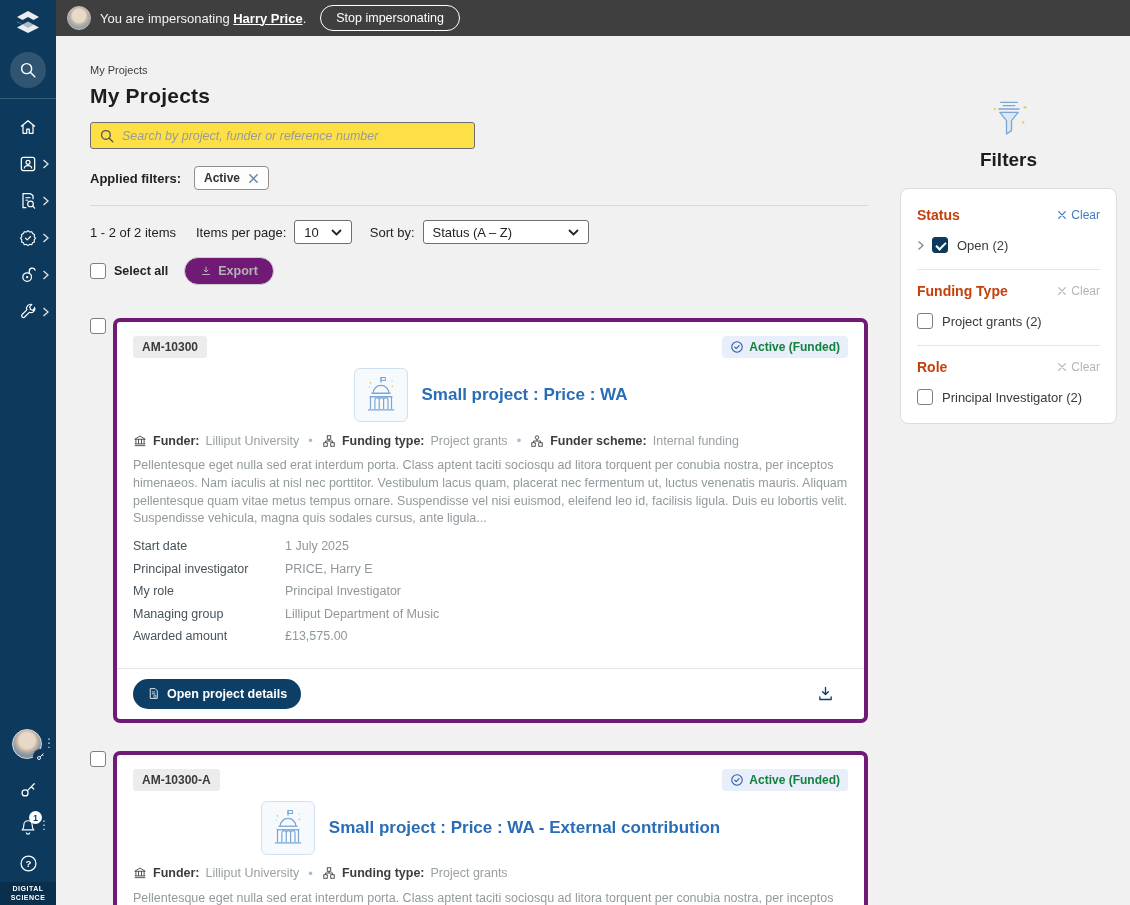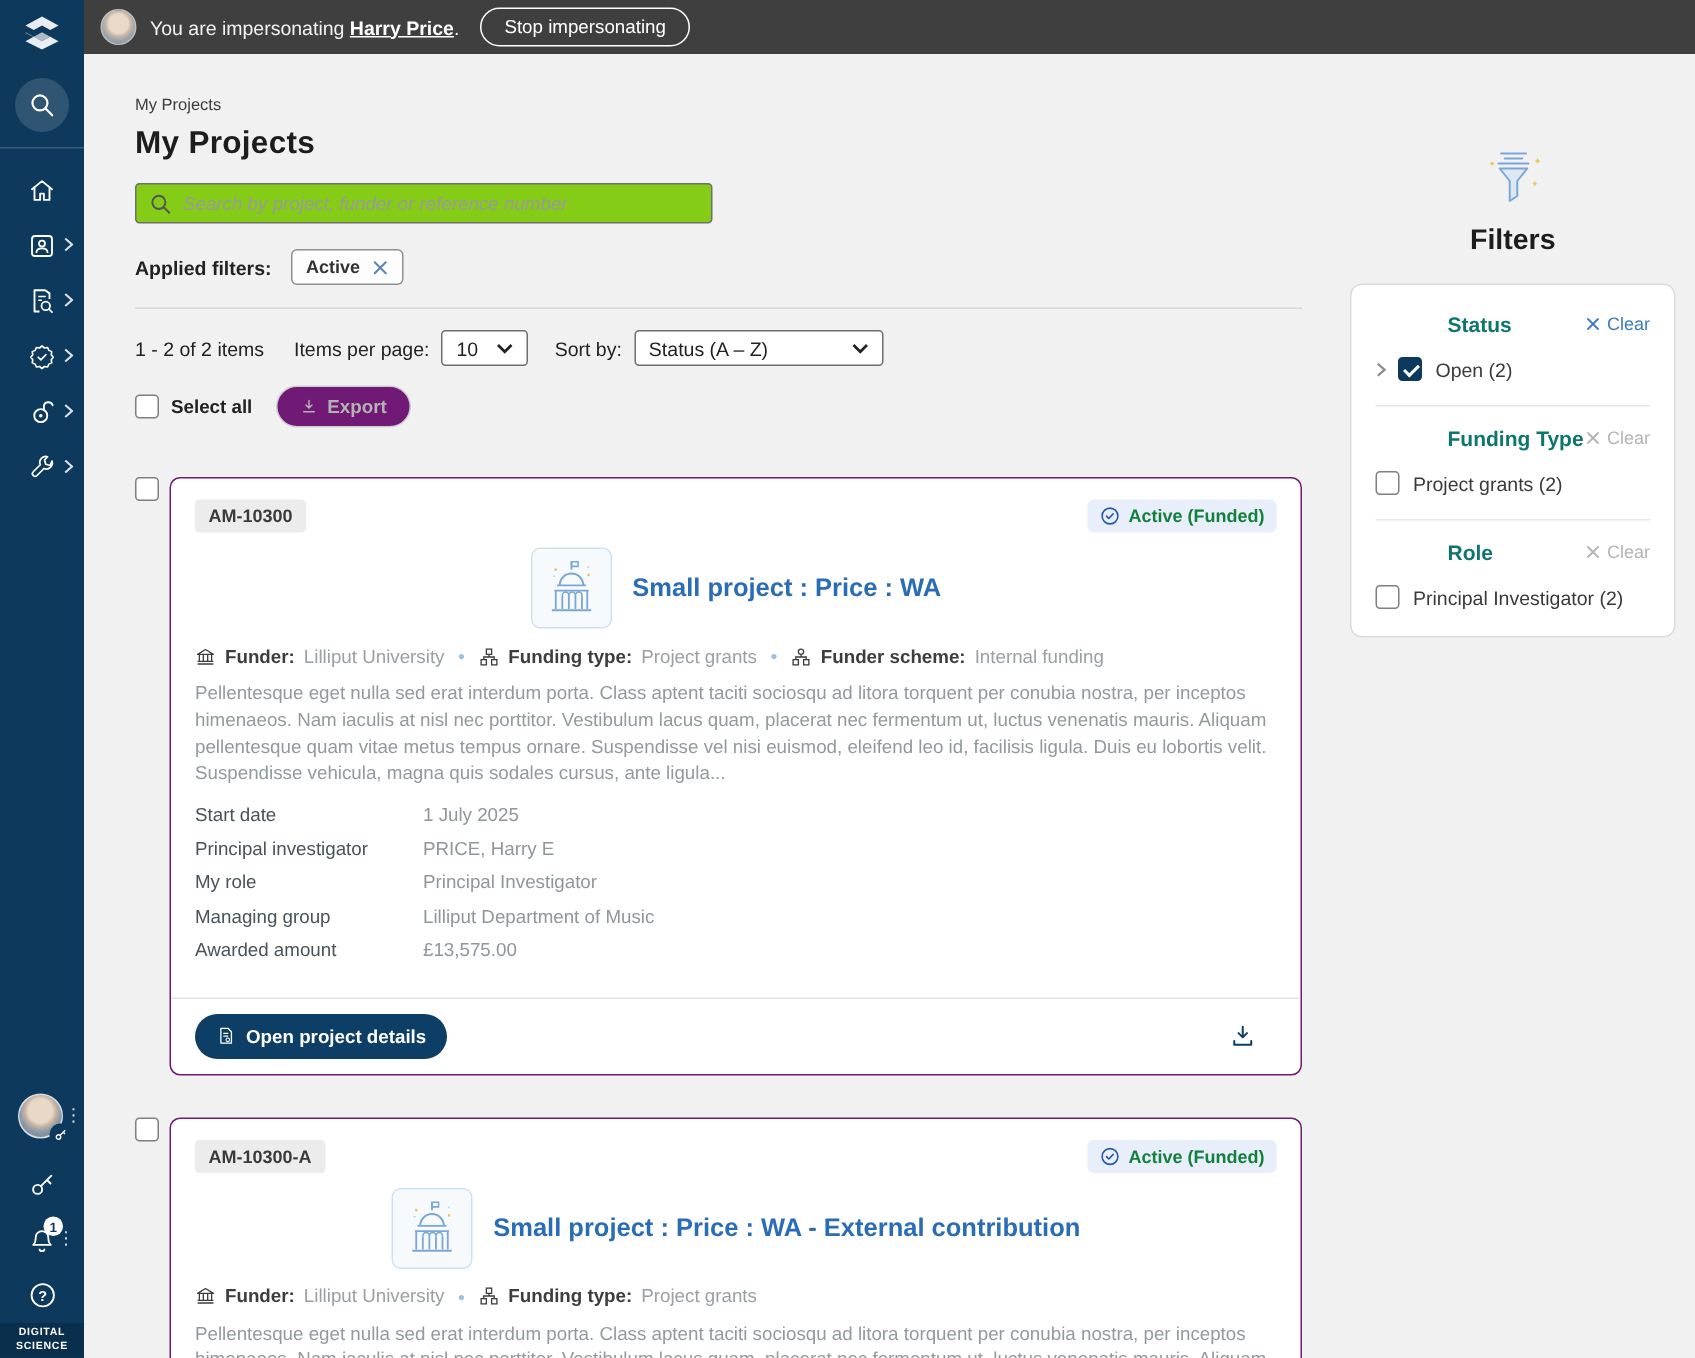--- a/index.html
+++ b/index.html
@@ -29,21 +29,21 @@
   .tb-stop { margin-left:14px; border:1.5px solid #fff; border-radius:15px; background:transparent; color:#fff; font-size:12.5px; padding:5px 15px; cursor:pointer; font-family:inherit; }
 
   
   .main { position:absolute; left:56px; top:36px; width:1074px; display:flex; }
   .content { width:778px; margin:28px 0 0 34px; }
   .filters-col { width:217px; margin-left:32px; margin-top:64px; }
 
   .breadcrumb { font-size:11px; color:#3c3c3c; }
   h1.page-title { font-size:21px; color:#1d1d1d; margin:8px 0 14px; letter-spacing:.2px; }
 
-  .searchbox { width:385px; height:27px; border:1px solid #6f6f6f; border-radius:3px; background:#84cc16; display:flex; align-items:center; padding:0 8px; }
+  .searchbox { width:385px; height:27px; border:1px solid #6f6f6f; border-radius:3px; background:#fde047; display:flex; align-items:center; padding:0 8px; }
   .searchbox input { border:none; outline:none; flex:1; font-size:12.5px; font-style:italic; color:#444; margin-left:7px; font-family:inherit; background:transparent; }
   .searchbox input::placeholder { color:#9a9a9a; }
 
   .applied-row { display:flex; align-items:center; margin-top:17px; }
   .applied-label { font-size:13px; font-weight:bold; color:#222; }
   .chip { display:inline-flex; align-items:center; gap:8px; border:1px solid #8f8f8f; border-radius:4px; padding:4px 9px; margin-left:13px; background:#fdfdfd; font-size:12px; font-weight:bold; color:#333; }
   .chip .x { cursor:pointer; display:flex; }
 
   hr.rule { border:none; border-top:1px solid #d9d9d9; margin:15px 0 0; }
 
@@ -57,21 +57,21 @@
   .selectall-row { display:flex; align-items:center; margin-top:13px; }
   .cb { width:16px; height:16px; border:1.5px solid #7f7f7f; border-radius:3px; background:#fff; cursor:pointer; flex:none; }
   .cb.checked { background:#0d3a5c; border-color:#0d3a5c; position:relative; }
   .cb.checked::after { content:""; position:absolute; left:3px; top:3.5px; width:8px; height:4px; border-left:2px solid #fff; border-bottom:2px solid #fff; transform:rotate(-45deg); }
   .selectall-label { font-size:12.5px; font-weight:bold; color:#222; margin-left:8px; }
   .export-btn { margin-left:16px; display:inline-flex; align-items:center; gap:6px; border:1px solid #cfcfcf; border-radius:16px; background:#701a75; color:#b3b3b3; font-weight:bold; font-size:12.5px; padding:6px 15px; cursor:default; font-family:inherit; }
 
   
   .card-row { display:flex; align-items:flex-start; margin-top:33px; }
   .card-row .cb { margin-top:0; }
-  .card { flex:1; margin-left:7px; background:#fff; border:1px solid #701a75; border-radius:7px; overflow:hidden; }
+  .card { flex:1; margin-left:7px; background:#fff; border:4px solid #701a75; border-radius:7px; overflow:hidden; }
   .card-body { padding:14px 16px 16px; }
   .card-top { display:flex; align-items:flex-start; justify-content:space-between; }
   .tag { background:#ececec; border-radius:3px; padding:4px 9px; font-size:12px; font-weight:bold; color:#3a3a3a; }
   .status-badge { display:inline-flex; align-items:center; gap:5px; background:#e8eefa; border-radius:4px; padding:4px 8px; font-size:12px; font-weight:bold; color:#15803d; }
   .title-row { display:flex; align-items:center; margin-top:10px;justify-content:center; }
   .building-ico { width:54px; height:54px; border:1px solid #cfe0f0; border-radius:6px; background:#f7fafd; display:flex; align-items:center; justify-content:center; flex:none; }
   .proj-title { font-size:17px; font-weight:bold; color:#2a6db6; margin-left:14px; cursor:pointer; }
   .meta-row { display:flex; align-items:center; flex-wrap:wrap; gap:6px; margin-top:11px; font-size:12.5px; }
   .meta-item { display:inline-flex; align-items:center; gap:6px; }
   .meta-label { font-weight:bold; color:#3d3d3d; }
@@ -84,21 +84,21 @@
   .detail-value { color:#8f979b; }
   .card-footer { border-top:1px solid #e4e4e4; padding:10px 16px; display:flex; align-items:center; justify-content:space-between; }
   .open-btn { display:inline-flex; align-items:center; gap:7px; background:#0d3f66; border:none; border-radius:16px; color:#fff; font-size:12.5px; font-weight:bold; padding:8px 14px; cursor:pointer; font-family:inherit; }
   .dl-ico { cursor:pointer; display:flex; margin-right:14px; }
 
   
   .filters-head { text-align:center; }
   .filters-title { font-size:19px; font-weight:bold; color:#1d1d1d; margin-top:7px; }
   .filters-card { margin-top:17px; background:#fff; border:1px solid #dcdcdc; border-radius:8px; padding:15px 16px 18px; }
   .fsection-head { display:flex; align-items:center; justify-content:space-between; margin-top:3px; }
-  .fsection-title { font-size:14px; font-weight:bold; color:#0f766e;margin-left:48px; }
+  .fsection-title { font-size:14px; font-weight:bold; color:#c2410c; }
   .clear-link { display:inline-flex; align-items:center; gap:4px; font-size:12px; cursor:pointer; }
   .clear-link.active { color:#3c7dc0; }
   .clear-link.disabled { color:#b5b5b5; cursor:default; }
   .fopt { display:flex; align-items:center; margin-top:14px; }
   .fopt .expander { margin-right:8px; display:flex; cursor:pointer; }
   .fopt-label { font-size:13px; color:#3a3a3a; margin-left:9px; }
   .fdivider { border:none; border-top:1px solid #e6e6e6; margin:16px 0 13px; }
   .indent { margin-left:0; }
 </style>
 </head>

